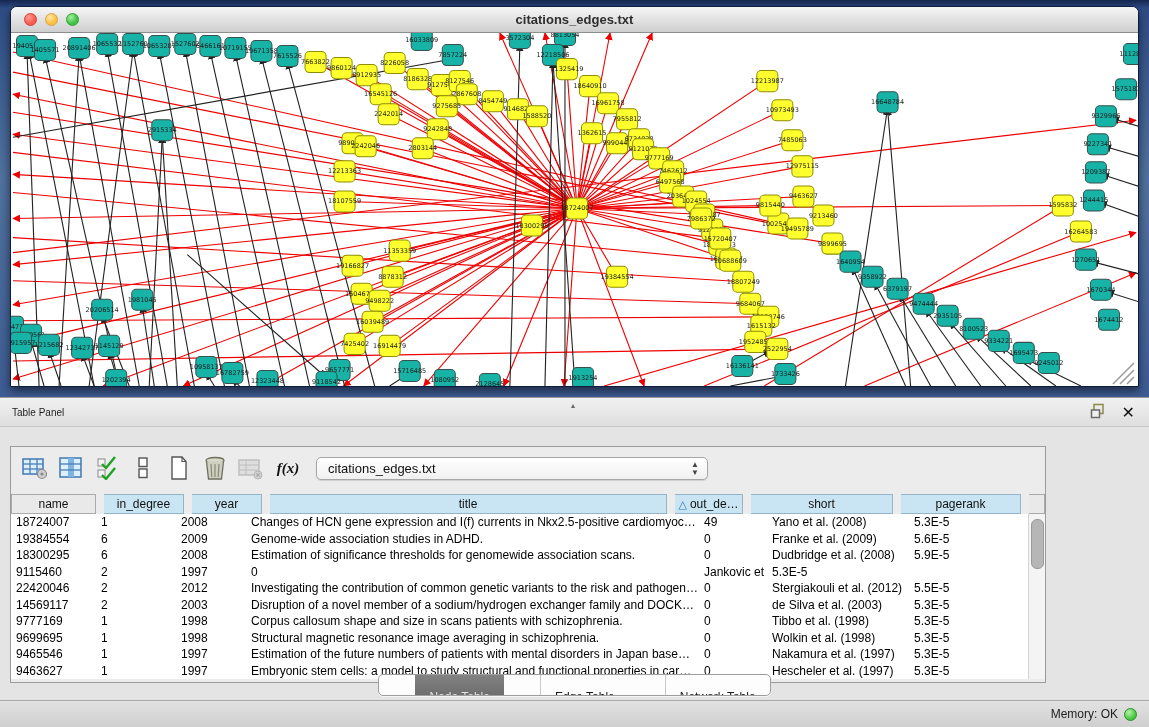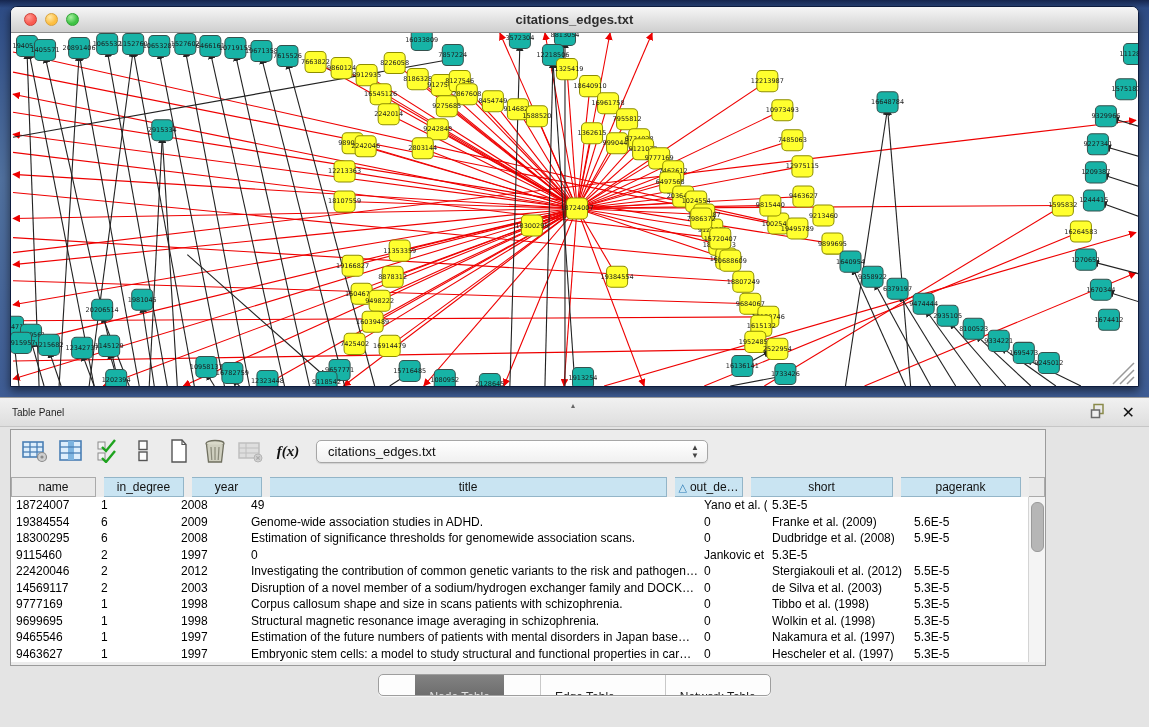--- a/index.html
+++ b/index.html
@@ -26,21 +26,21 @@
   .gnode text{font-family:"DejaVu Sans",sans-serif;font-size:6.5px;fill:#1c1c1c;}
 
   
   .tp-header{position:absolute;top:397px;left:0;width:1149px;height:30px;box-sizing:border-box;
     background:linear-gradient(#f1f1f1,#dedede);border-top:1px solid #9a9a9a;border-bottom:1px solid #c6c6c6;}
   .tp-title{position:absolute;left:12px;line-height:29px;font-size:10px;color:#1f1f1f;}
   .tp-grip{position:absolute;left:571px;top:3px;font-size:8px;color:#666;}
   .tp-icons{position:absolute;right:14px;top:0;height:29px;display:flex;align-items:center;gap:16px;}
   .panel-body{position:absolute;top:427px;left:0;width:1149px;height:300px;background:#e4e4e4;}
 
-  .table-container{position:absolute;left:10px;top:2px;width:1036px;height:237px;box-sizing:border-box;
+  .table-container{position:absolute;left:10px;top:19px;width:1036px;height:237px;box-sizing:border-box;
     background:#ececec;border:1px solid #9b9b9b;}
   .toolbar{display:flex;align-items:center;gap:9px;padding:8px 10px 6px 10px;height:26px;}
   .tbtn{width:27px;height:25px;display:flex;align-items:center;justify-content:center;}
   .fx{font-family:"Liberation Serif","DejaVu Serif",serif;font-style:italic;font-weight:700;
       font-size:15px;color:#111;width:30px;text-align:center;}
   .dropdown{width:392px;height:23px;margin-left:4px;border:1px solid #a6a6a6;border-radius:5px;
     background:linear-gradient(#ffffff,#f0f0f0);box-shadow:0 1px 1px rgba(0,0,0,.12);
     display:flex;align-items:center;position:relative;font-size:13px;color:#111;padding-left:11px;box-sizing:border-box;}
   .stepper{position:absolute;right:8px;top:3px;display:flex;flex-direction:column;line-height:8px;
     font-size:8px;color:#444;}
@@ -846,20 +846,21 @@
         <div class="hcell">short</div>
         <div class="hcell">pagerank</div>
         <div class="hcell corner"></div>
       </div>
     <div class="rows">
       <div>
           <div class="trow">
             <div class="tcell">18724007</div>
             <div class="tcell">1</div>
             <div class="tcell">2008</div>
+            <div class="tcell">Changes of HCN gene expression and I(f) currents in Nkx2.5-positive cardiomyoc…</div>
             <div class="tcell">49</div>
             <div class="tcell">Yano et al. (2008)</div>
             <div class="tcell">5.3E-5</div>
           </div>
           <div class="trow">
             <div class="tcell">19384554</div>
             <div class="tcell">6</div>
             <div class="tcell">2009</div>
             <div class="tcell">Genome-wide association studies in ADHD.</div>
             <div class="tcell">0</div>
@@ -945,13 +946,19 @@
   </div>
 
   <div class="tabs">
     <div class="seg">
         <div class="seg-item selected">Node Table</div>
         <div class="seg-item">Edge Table</div>
         <div class="seg-item">Network Table</div>
       </div>
   </div>
 
+  <div class="statusbar">
+    <div class="mem">
+      <span>Memory: OK</span>
+      <span class="mem-dot"></span>
+    </div>
+  </div>
 </div>
 
 </body></html>

